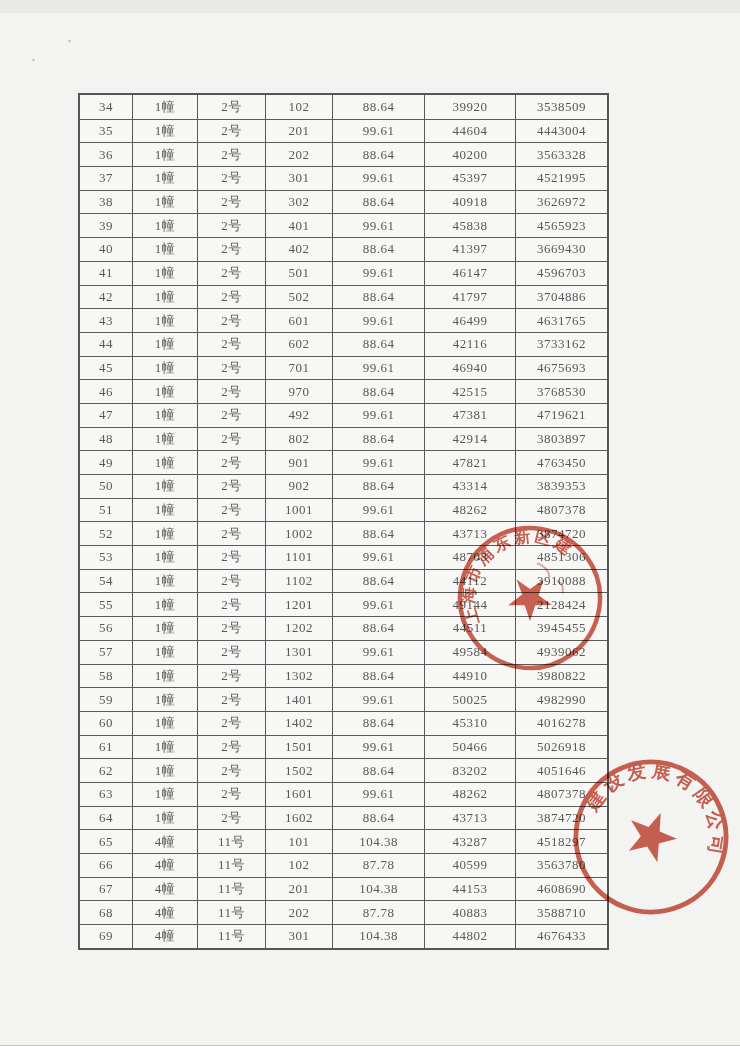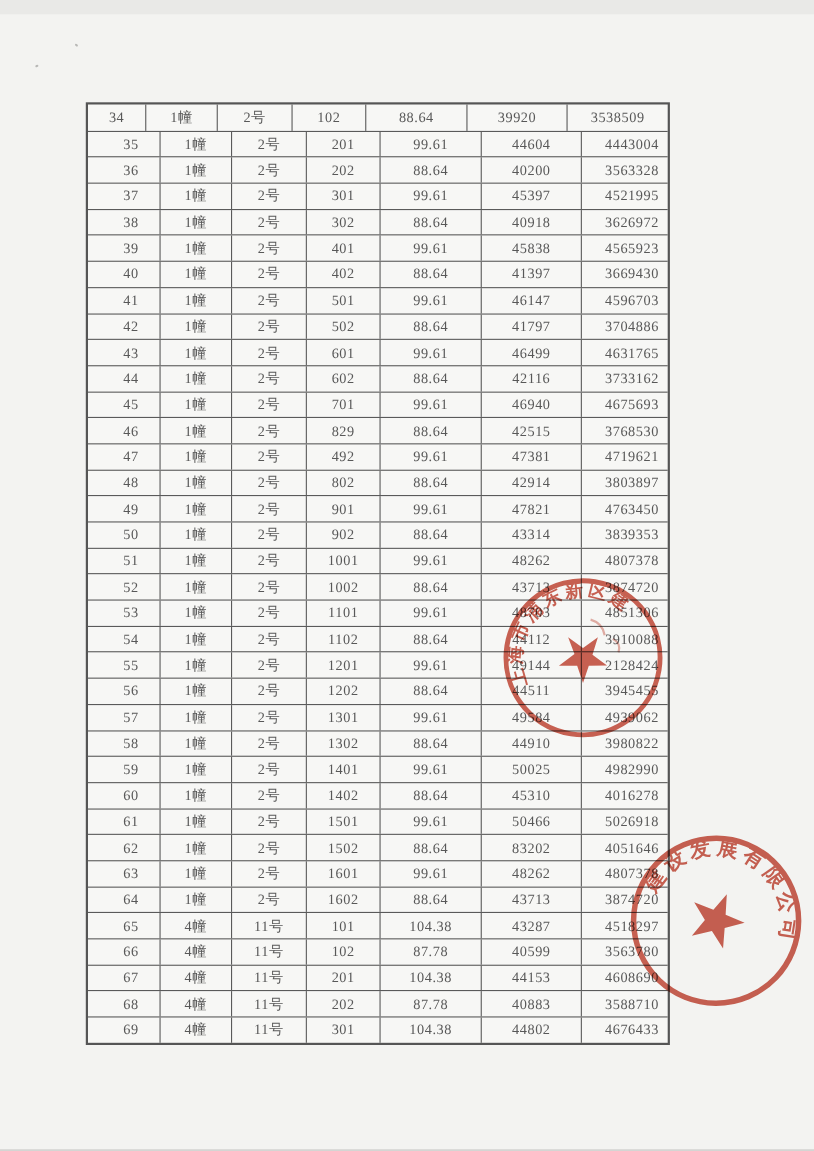--- a/index.html
+++ b/index.html
@@ -22,21 +22,21 @@
     top: 80px;
     width: 531px;
     border: 2px solid #555;
     background: rgba(252,252,250,0.5);
   }
   .t-row {
     display: grid;
     grid-template-columns: 52px 65px 68px 67px 92px 91px 92px;
     height: 23.7px;
   }
-  .t-row + .t-row { border-top: 1.6px solid #5a5a5a; padding-left: 13px; }
+  .t-row + .t-row { border-top: 1.6px solid #5a5a5a; }
   .t-cell {
     display: flex;
     align-items: center;
     justify-content: center;
     font-size: 13px;
     color: #585858;
     letter-spacing: 0.5px;
     overflow: hidden;
     white-space: nowrap;
   }
@@ -207,21 +207,21 @@
         <div class="t-cell">2号</div>
         <div class="t-cell">701</div>
         <div class="t-cell">99.61</div>
         <div class="t-cell">46940</div>
         <div class="t-cell">4675693</div>
       </div>
       <div class="t-row">
         <div class="t-cell">46</div>
         <div class="t-cell">1幢</div>
         <div class="t-cell">2号</div>
-        <div class="t-cell">829</div>
+        <div class="t-cell">970</div>
         <div class="t-cell">88.64</div>
         <div class="t-cell">42515</div>
         <div class="t-cell">3768530</div>
       </div>
       <div class="t-row">
         <div class="t-cell">47</div>
         <div class="t-cell">1幢</div>
         <div class="t-cell">2号</div>
         <div class="t-cell">492</div>
         <div class="t-cell">99.61</div>

